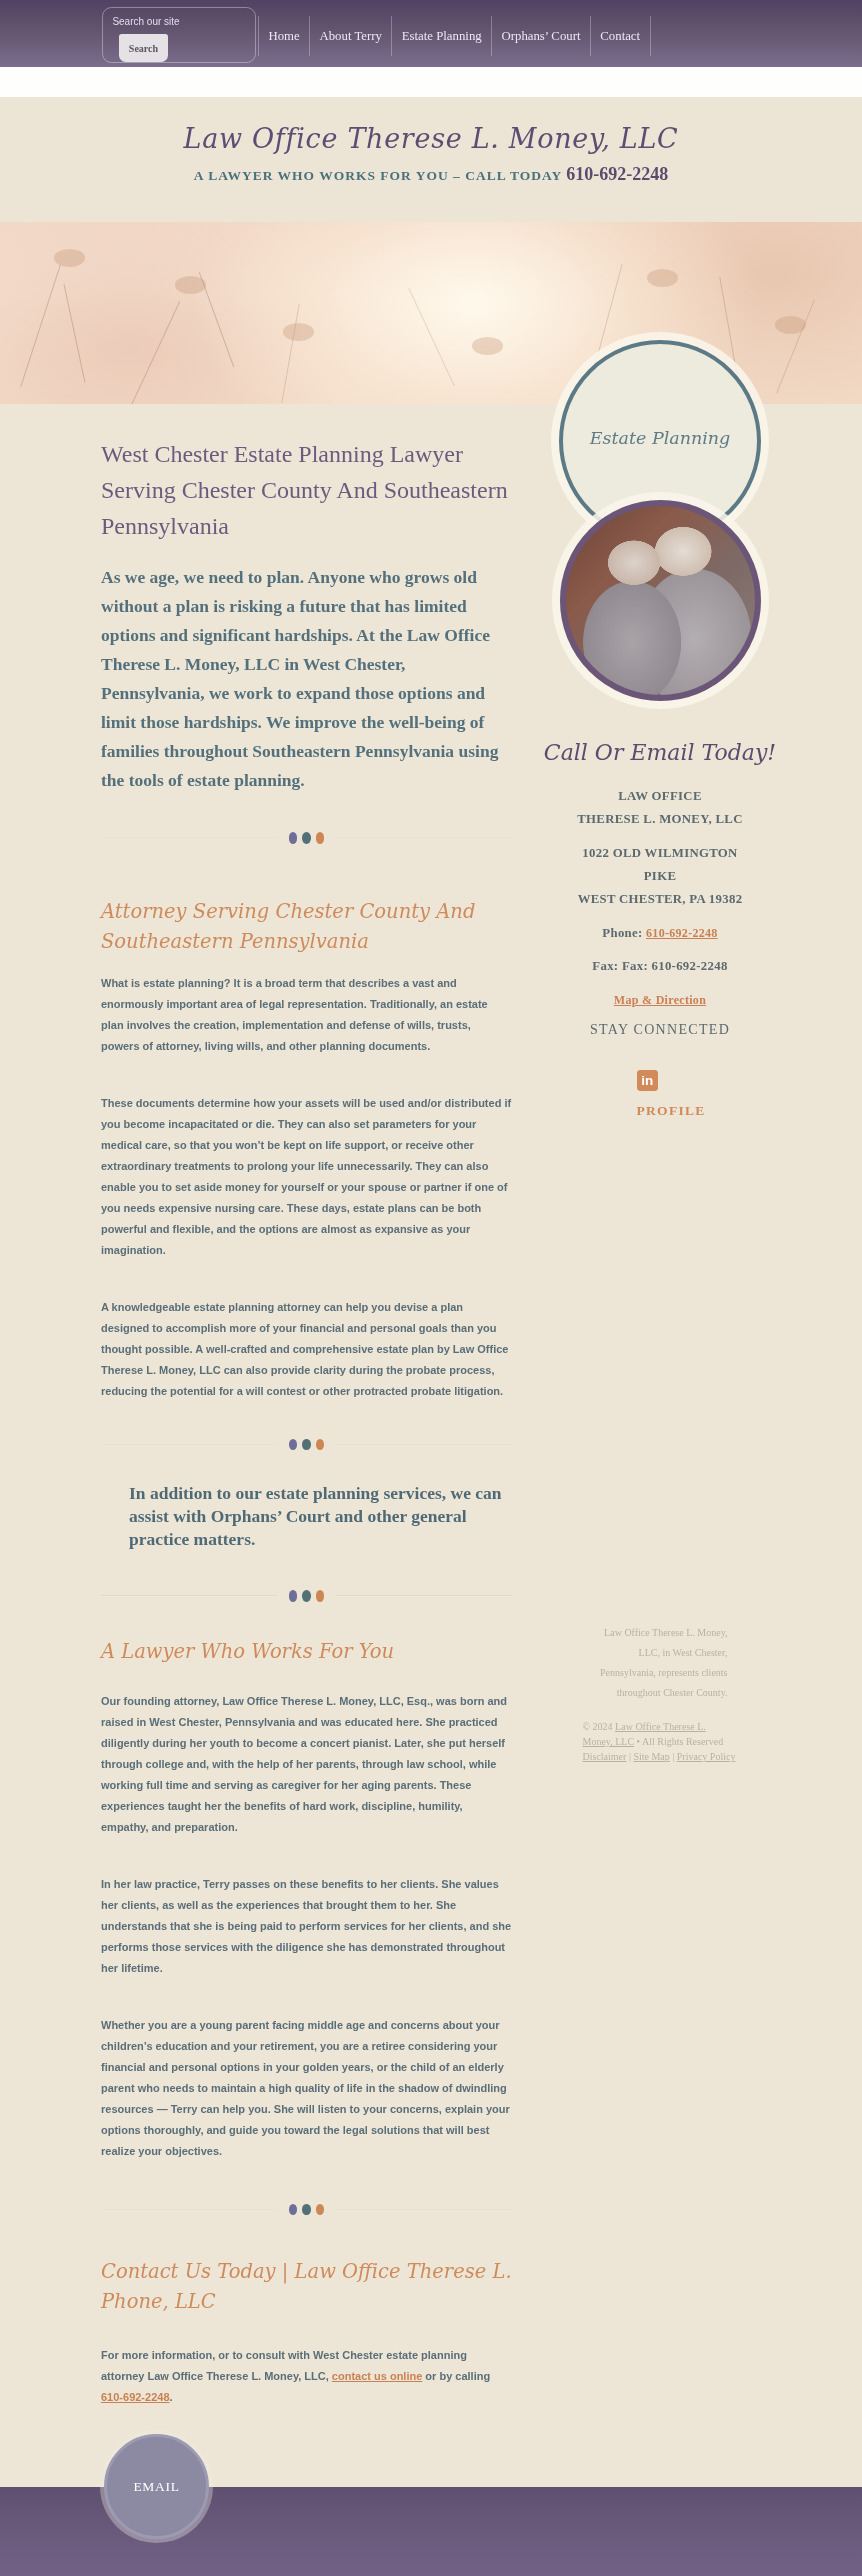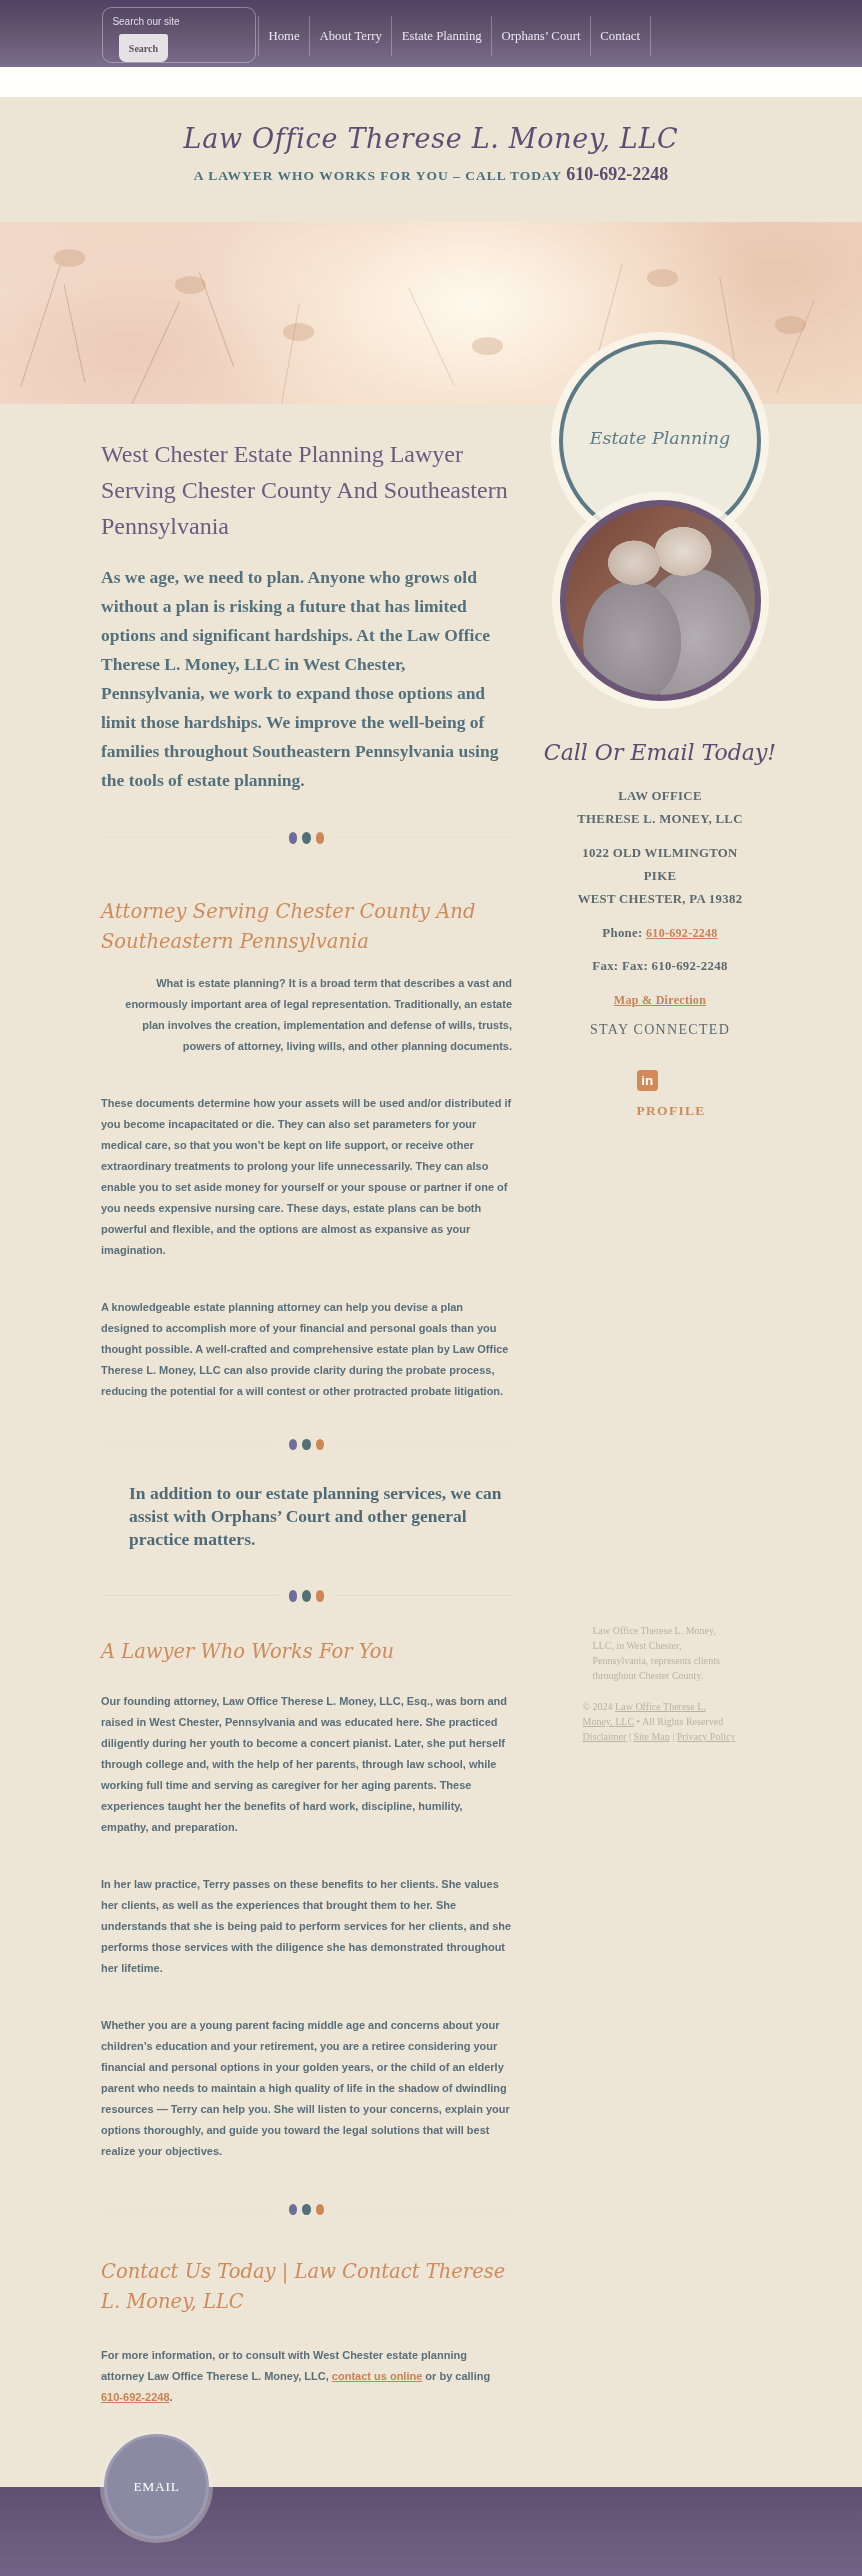--- a/index.html
+++ b/index.html
@@ -93,21 +93,21 @@
                  line-height:23px;color:#5c6a70;letter-spacing:0.3px;}
   .contact-gap{height:10.8px;}
   .contact-link{color:#c98052;text-decoration:underline;cursor:pointer;font-size:12px;}
   .stay{margin-top:9.4px;font-size:14px;letter-spacing:1.3px;color:#5c6a70;text-align:center;font-weight:normal;}
   .profile-row{margin-top:28px;display:flex;align-items:flex-start;justify-content:center;gap:10px;flex-direction:column;}
   .li-icon{width:21.6px;height:21.6px;background:#d28a5a;border-radius:3.4px;color:#fff;
            font-family:"Liberation Sans",sans-serif;font-weight:bold;font-size:13.5px;
            display:flex;align-items:center;justify-content:center;margin-top:4px;cursor:pointer;}
   .profile-label{width:47px;text-align:center;color:#cf8a5b;font-weight:bold;font-size:13.5px;
                  letter-spacing:1.3px;line-height:20px;cursor:pointer;}
-  .disclaimer{margin-top:502px;width:135px;text-align:left;font-size:10px;line-height:15px;color:#b9b1a2;}
+  .disclaimer{margin-top:502px;width:135px;text-align:right;font-size:10px;line-height:20px;color:#b9b1a2;}
   .copyright{margin-top:16px;width:155px;font-size:10px;line-height:15px;color:#b9b1a2;}
   .copyright .u{ text-decoration:underline;cursor:pointer;}
   
   .footer{position:absolute;left:0;bottom:0;width:100%;height:89px;
           background:linear-gradient(180deg,#5f5072 0%,#6a5b7d 55%,#726285 100%);}
   .foot-circle{position:absolute;top:-53px;width:105px;height:105px;border-radius:50%;box-sizing:border-box;
                display:flex;align-items:center;justify-content:center;color:#fff;font-size:13.5px;
                letter-spacing:0.7px;cursor:pointer;box-shadow:0 0 0 4px rgba(240,235,225,.35);}
   .email-circle{left:104px;background:#8c8aa3;border:3.4px solid #9d9bb3;}
   .meet-circle{left:220px;background:#5e7679;border:3.4px solid #6e8588;}
@@ -169,21 +169,21 @@
         <div class="line"></div>
         <div class="dots">
             <span class="dot dot-purple"></span>
             <span class="dot dot-teal"></span>
             <span class="dot dot-orange"></span>
           </div>
         <div class="line"></div>
       </div>
 
       <h2 class="script-h2" style="margin-top:53px;">Attorney Serving Chester County And Southeastern Pennsylvania</h2>
-      <p class="body-p" style="margin-top:15px;text-align:right;">What is estate planning? It is a broad term that describes a vast and enormously important area of legal representation. Traditionally, an estate plan involves the creation, implementation and defense of wills, trusts, powers of attorney, living wills, and other planning documents.</p>
+      <p class="body-p" style="margin-top:15px;">What is estate planning? It is a broad term that describes a vast and enormously important area of legal representation. Traditionally, an estate plan involves the creation, implementation and defense of wills, trusts, powers of attorney, living wills, and other planning documents.</p>
       <p class="body-p">These documents determine how your assets will be used and/or distributed if you become incapacitated or die. They can also set parameters for your medical care, so that you won’t be kept on life support, or receive other extraordinary treatments to prolong your life unnecessarily. They can also enable you to set aside money for yourself or your spouse or partner if one of you needs expensive nursing care. These days, estate plans can be both powerful and flexible, and the options are almost as expansive as your imagination.</p>
       <p class="body-p">A knowledgeable estate planning attorney can help you devise a plan designed to accomplish more of your financial and personal goals than you thought possible. A well-crafted and comprehensive estate plan by Law Office Therese L. Money, LLC can also provide clarity during the probate process, reducing the potential for a will contest or other protracted probate litigation.</p>
 
       <div class="divider">
         <div class="line"></div>
         <div class="dots">
             <span class="dot dot-purple"></span>
             <span class="dot dot-teal"></span>
             <span class="dot dot-orange"></span>
           </div>
@@ -210,21 +210,21 @@
       <div class="divider" style="margin-top:42px;">
         <div class="line"></div>
         <div class="dots">
             <span class="dot dot-purple"></span>
             <span class="dot dot-teal"></span>
             <span class="dot dot-orange"></span>
           </div>
         <div class="line"></div>
       </div>
 
-      <h2 class="script-h2" style="margin-top:42px;">Contact Us Today | Law Contact Therese L. Money, LLC</h2>
+      <h2 class="script-h2" style="margin-top:42px;">Contact Us Today | Law Office Therese L. Phone, LLC</h2>
       <p class="body-p" style="margin-top:28px;">
         <span>For more information, or to consult with West Chester estate planning attorney Law Office Therese L. Money, LLC, </span><span class="inline-link">contact us online</span><span> or by calling </span><span class="inline-link">610-692-2248</span><span>.</span>
       </p>
     </div>
 
     <div class="side-col">
 
       <div class="circle circle-teal estate-circle">
         <div class="estate-title">Estate Planning</div>
       </div>

